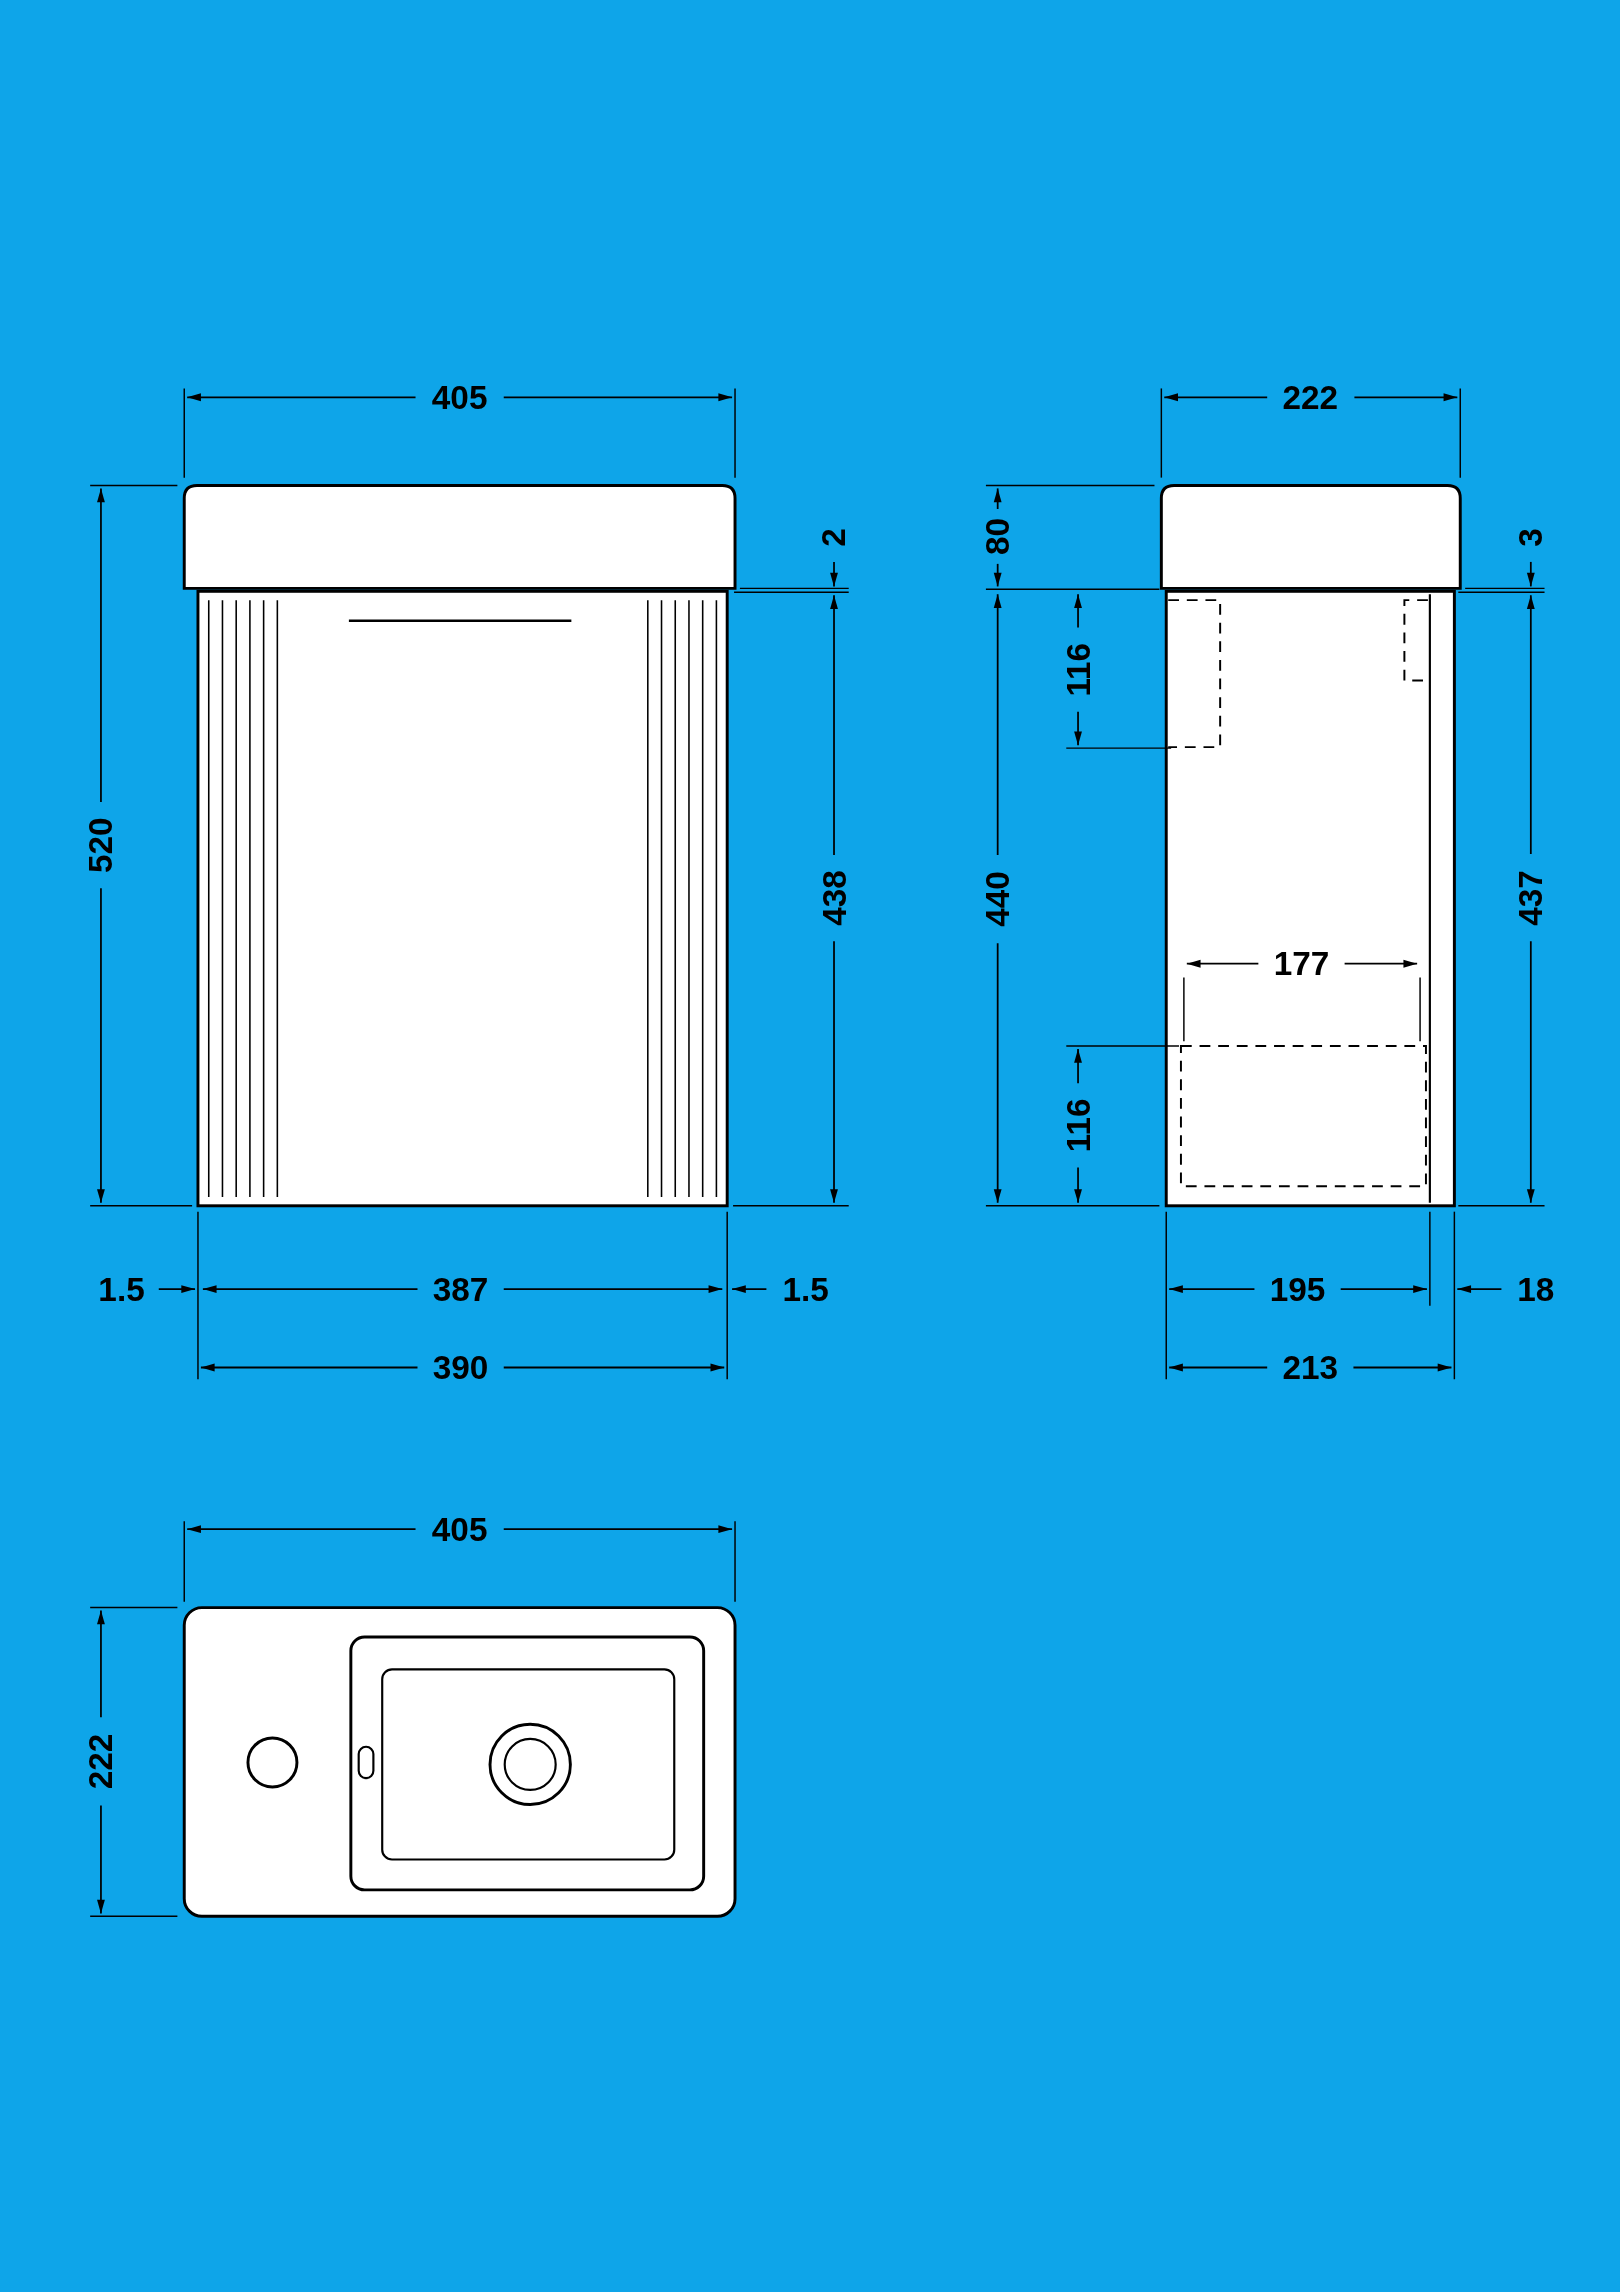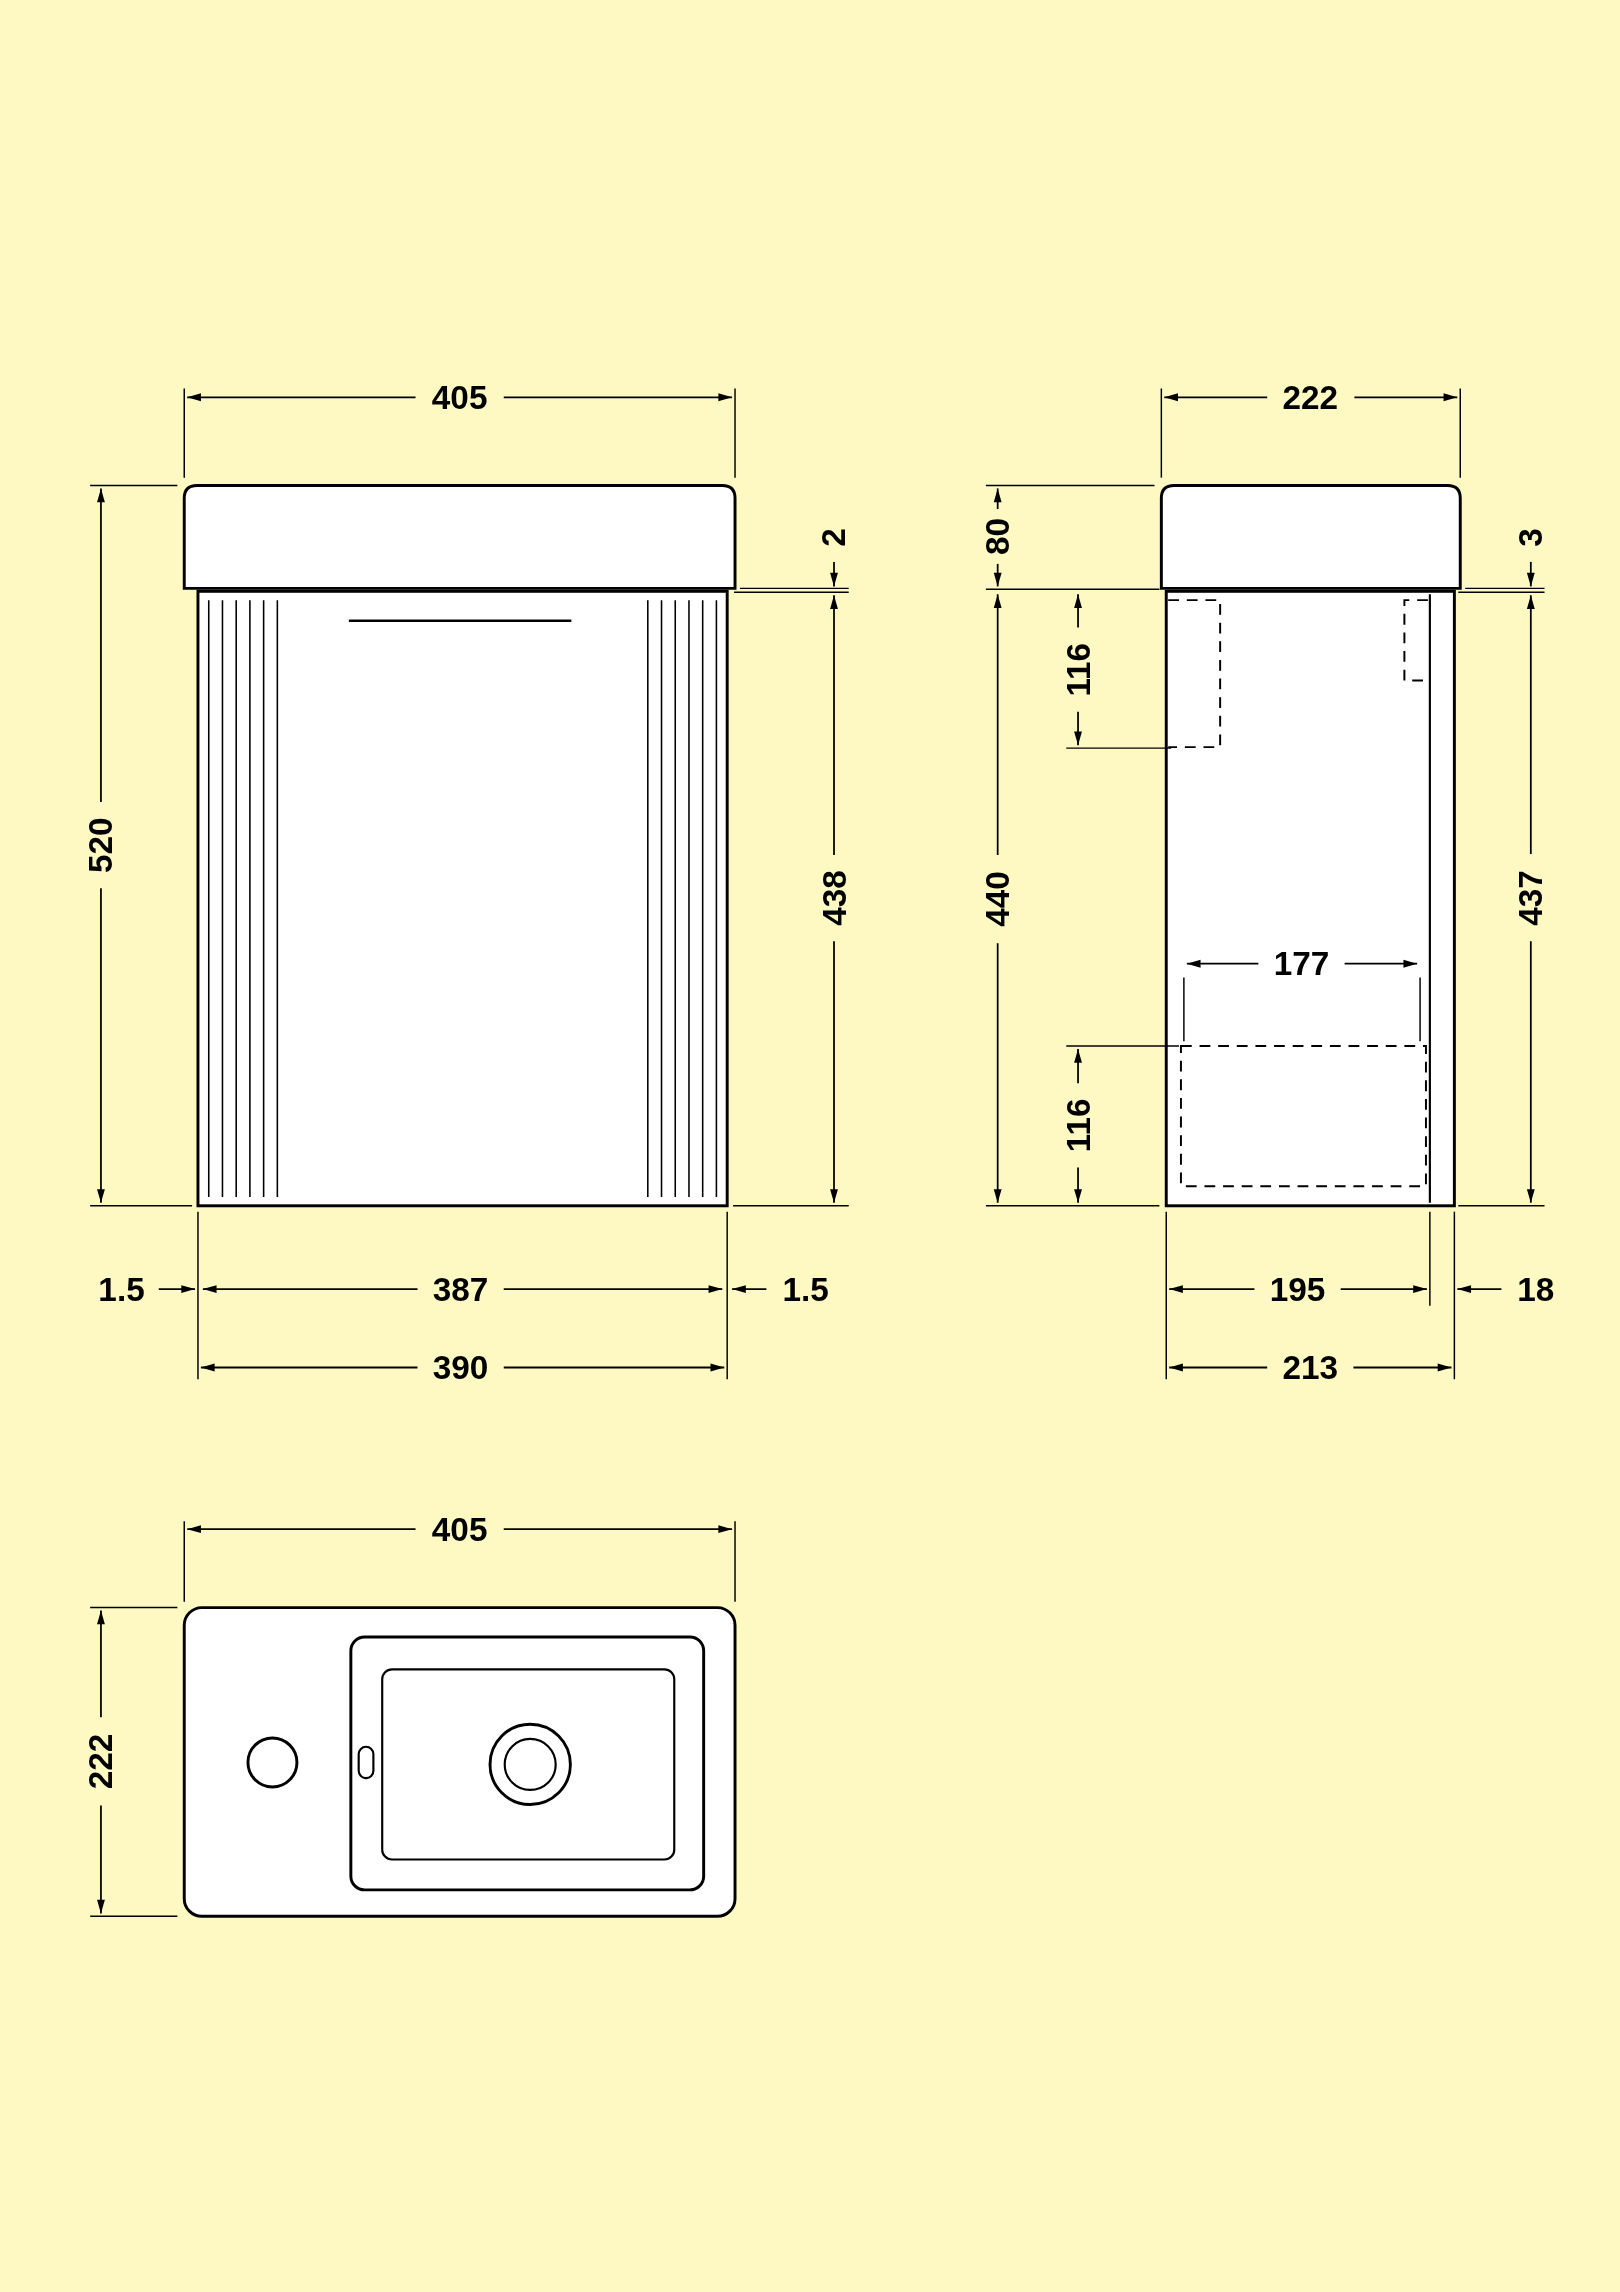--- a/index.html
+++ b/index.html
@@ -4,21 +4,21 @@
 <style>
   html, body {
     margin: 0;
     padding: 0;
     background: #ffffff;
   }
   .stage {
     position: relative;
     width: 1620px;
     height: 2293px;
-    background: #fef9c3;
+    background: #0ea5e9;
   }
   svg { display: block; }
   .outline {
     fill: #ffffff;
     stroke: #000000;
     stroke-width: 3;
     stroke-linejoin: miter;
   }
   .inner {
     fill: none;

